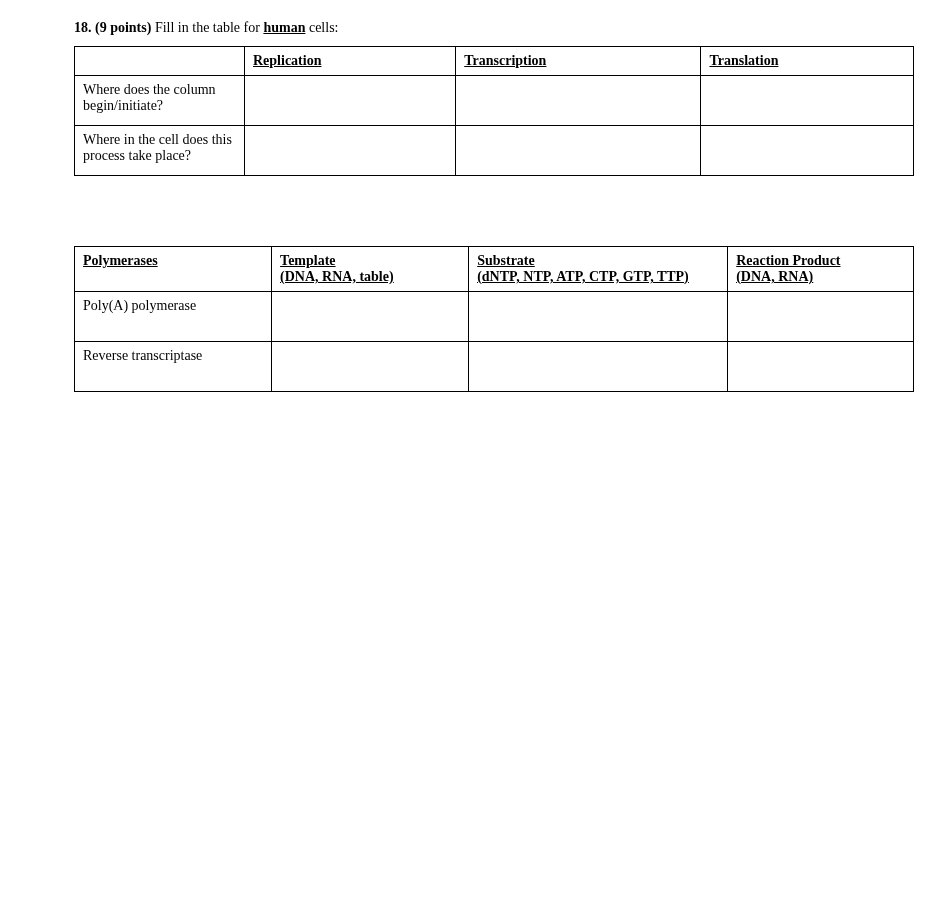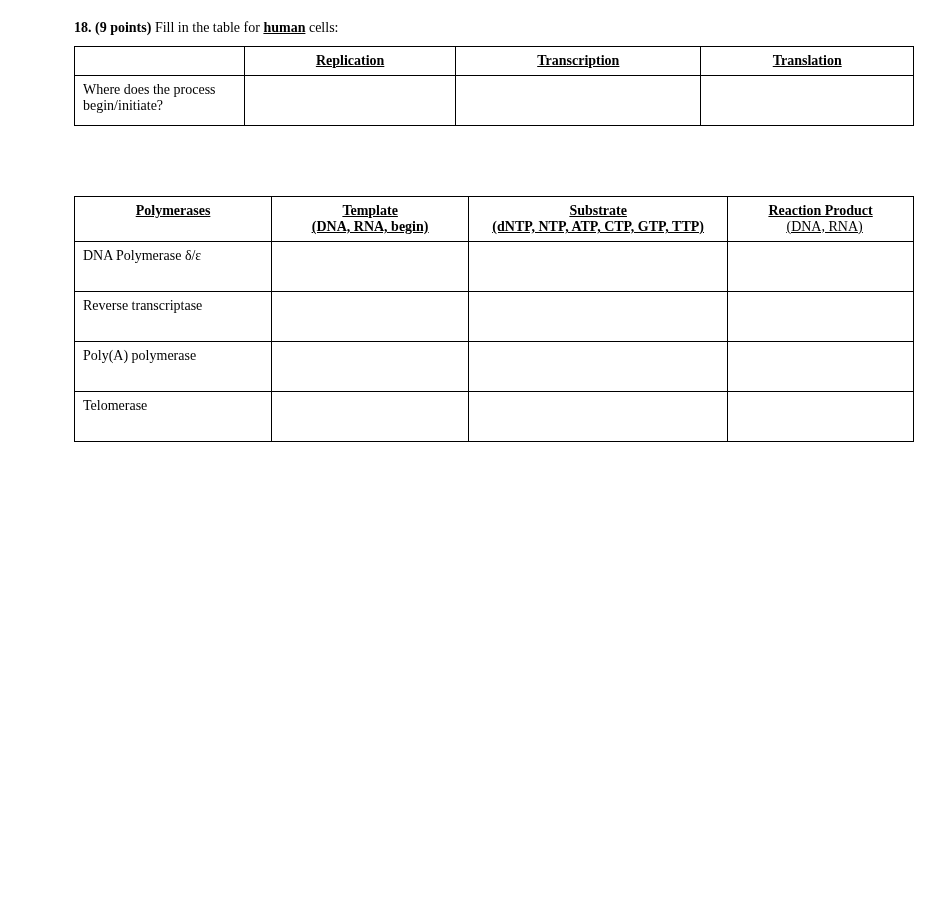--- a/index.html
+++ b/index.html
@@ -30,21 +30,21 @@
       width: 100%;
     }
     td, th {
       border: 1px solid #000;
       padding: 6px 8px;
       vertical-align: top;
       font-size: 14px;
     }
     th {
       font-weight: bold;
-      text-align: center;
+      text-align: left;
       text-decoration: underline;
       background: #fff;
     }
     .q18-label-col {
       width: 170px;
     }
     .q19-poly-col {
       width: 175px;
     }
     .q19-template-col {
@@ -82,72 +82,66 @@
     <thead>
       <tr class="header-row-q18">
         <td class="q18-label-col"></td>
         <th>Replication</th>
         <th>Transcription</th>
         <th>Translation</th>
       </tr>
     </thead>
     <tbody>
       <tr>
-        <td class="q18-label-col">Where does the process begin/initiate?</td>
+        <td class="q18-label-col">Where does the column begin/initiate?</td>
+        <td class="empty-cell"></td>
+        <td class="empty-cell"></td>
+        <td class="empty-cell"></td>
+      </tr>
+      <tr>
+        <td class="q18-label-col">Where in the cell does this process take place?</td>
         <td class="empty-cell"></td>
         <td class="empty-cell"></td>
         <td class="empty-cell"></td>
       </tr>
     </tbody>
   </table>
 </div>
 
 <div class="spacer"></div>
 
 <div class="question">
   <table>
     <thead>
       <tr>
         <th class="q19-poly-col">
           <span>Polymerases</span>
         </th>
         <th class="q19-template-col">
           <span>Template</span><br>
-          <span style="font-weight:bold;text-decoration:underline;">(DNA, RNA, begin)</span>
+          <span style="font-weight:bold;text-decoration:underline;">(DNA, RNA, table)</span>
         </th>
         <th class="q19-substrate-col">
           <span>Substrate</span><br>
           <span style="font-weight:bold;text-decoration:underline;margin-top:44px;">(dNTP, NTP, ATP, CTP, GTP, TTP)</span>
         </th>
         <th class="q19-reaction-col">
           <span>Reaction Product</span><br>
-          <span style="font-weight:normal;text-decoration:underline;margin-left:8px;">(DNA, RNA)</span>
+          <span style="font-weight:bold;text-decoration:underline;">(DNA, RNA)</span>
         </th>
       </tr>
     </thead>
     <tbody>
       <tr>
-        <td>DNA Polymerase δ/ε</td>
+        <td>Poly(A) polymerase</td>
         <td class="empty-cell"></td>
         <td class="empty-cell"></td>
         <td class="empty-cell"></td>
       </tr>
       <tr>
         <td>Reverse transcriptase</td>
         <td class="empty-cell"></td>
         <td class="empty-cell"></td>
         <td class="empty-cell"></td>
       </tr>
-      <tr>
-        <td>Poly(A) polymerase</td>
-        <td class="empty-cell"></td>
-        <td class="empty-cell"></td>
-        <td class="empty-cell"></td>
-      </tr>
-      <tr>
-        <td>Telomerase</td>
-        <td class="empty-cell"></td>
-        <td class="empty-cell"></td>
-        <td class="empty-cell"></td>
-      </tr>
     </tbody>
   </table>
 </div>
 
 </body></html>

